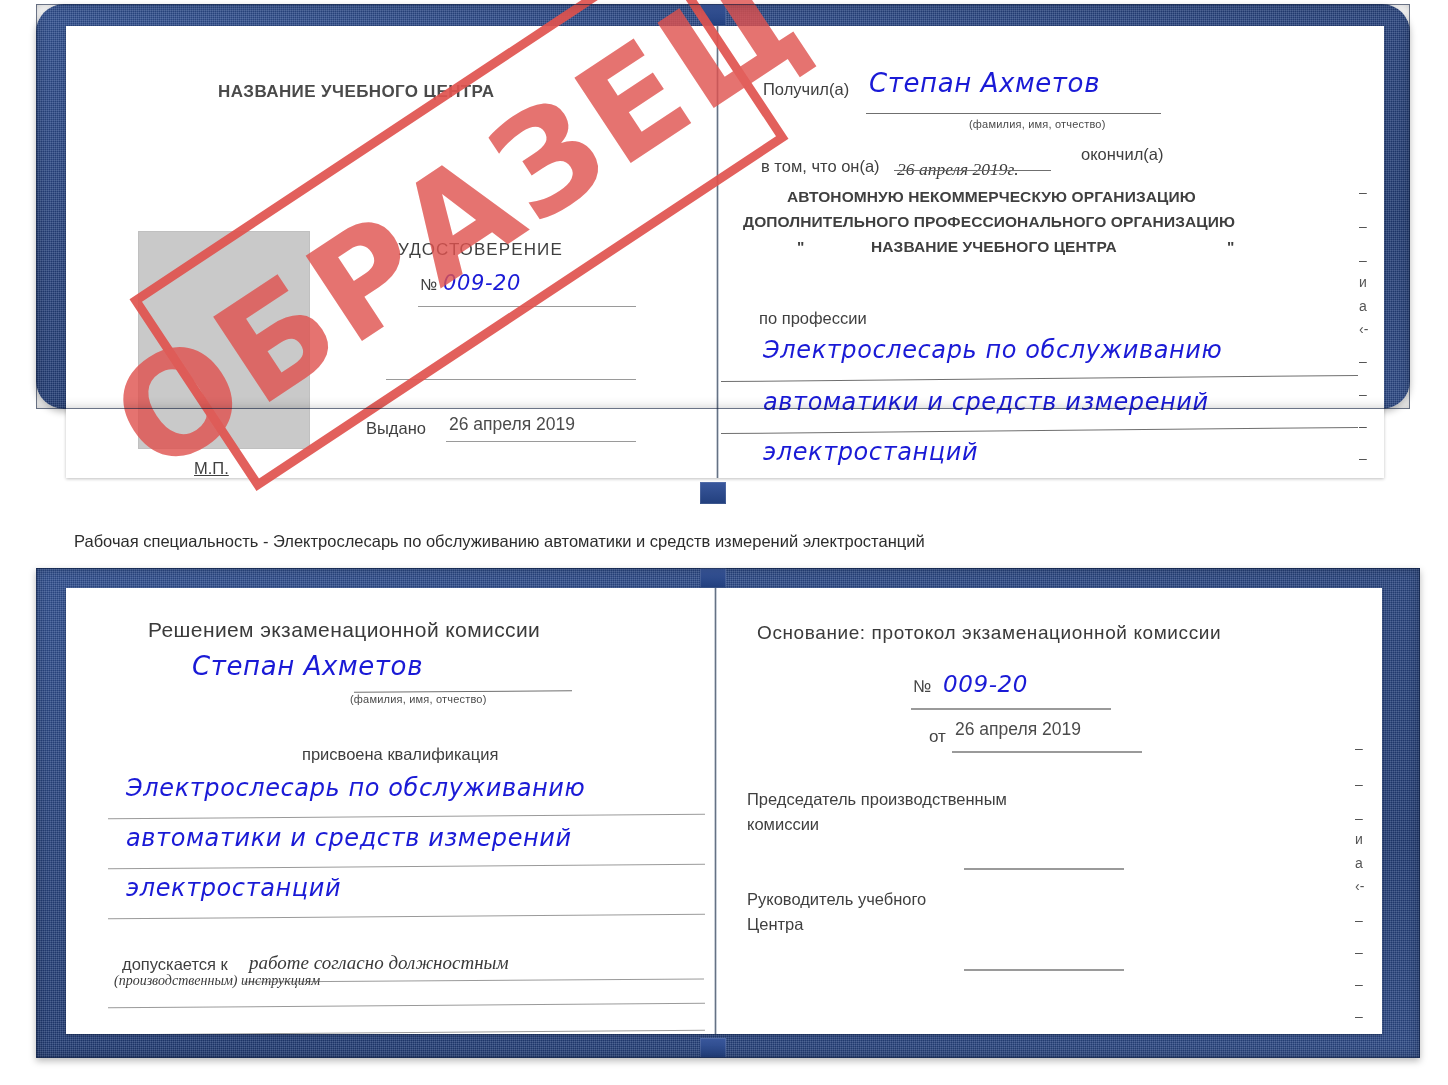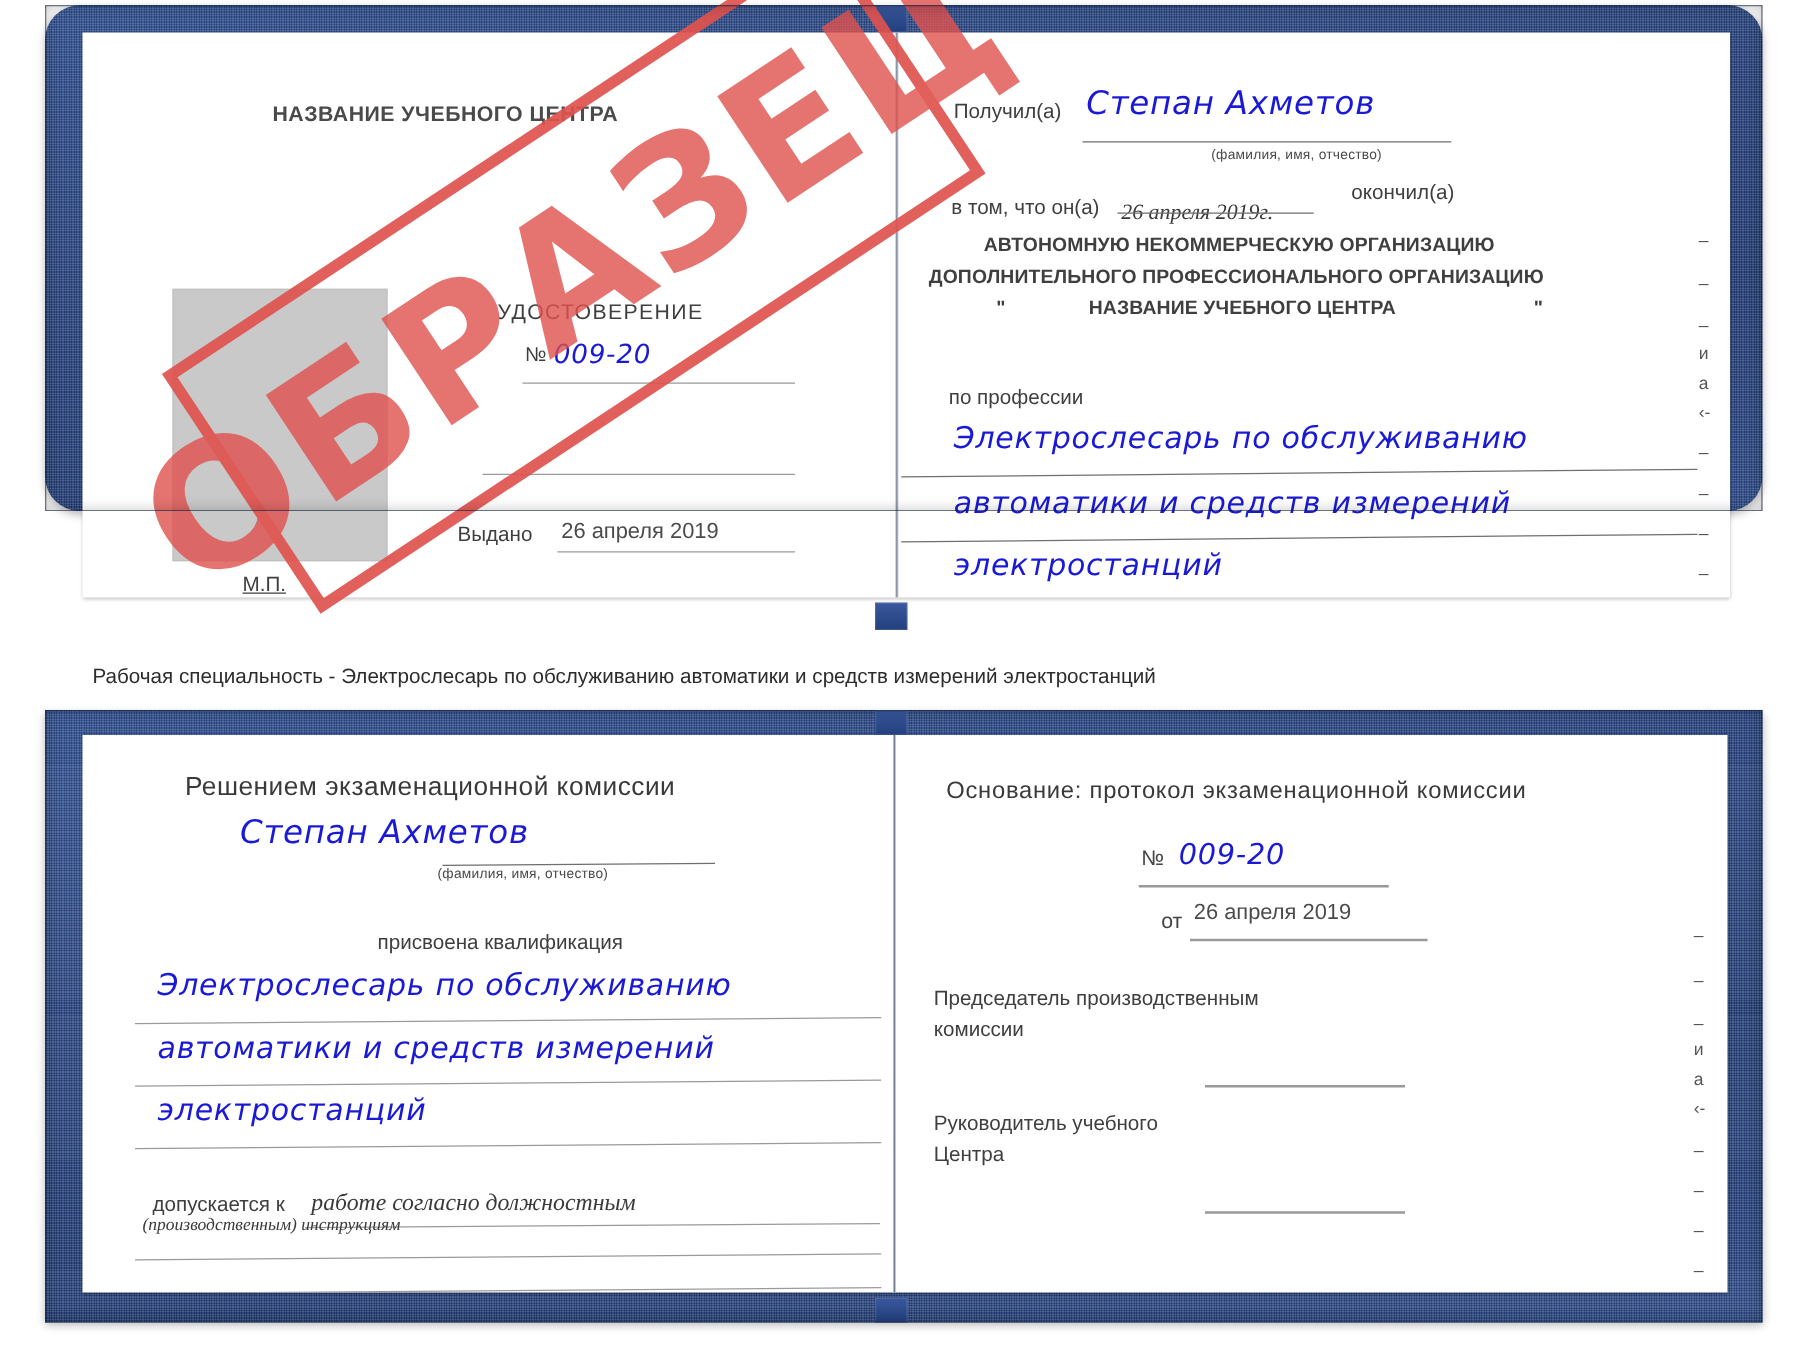--- a/index.html
+++ b/index.html
@@ -18,21 +18,21 @@
   
   .book {
     position: absolute;
     background:
       repeating-linear-gradient(0deg, rgba(255,255,255,0.10) 0px, rgba(255,255,255,0.10) 1px, rgba(0,0,0,0.06) 1px, rgba(0,0,0,0.06) 2px),
       repeating-linear-gradient(90deg, rgba(255,255,255,0.10) 0px, rgba(255,255,255,0.10) 1px, rgba(0,0,0,0.07) 1px, rgba(0,0,0,0.07) 2px),
       linear-gradient(170deg, #2f4f91 0%, #27437f 35%, #1f3a73 70%, #2b4886 100%);
     box-shadow: 0 3px 7px rgba(0,0,0,0.28);
   }
   .book.top   { left: 36px;  top: 4px;  width: 1374px; height: 405px; border-radius: 28px; }
-  .book.bot   { left: 36px;  top: 568px; width: 1374px; height: 490px; }
+  .book.bot   { left: 36px;  top: 568px; width: 1374px; height: 490px; padding-left: 10px; }
 
   
   .book::after{
     content:"";
     position:absolute; inset:0;
     box-shadow: inset 0 0 0 1px rgba(10,25,60,.55), inset 0 0 12px rgba(0,0,0,.25);
     pointer-events:none;
   }
 
   

